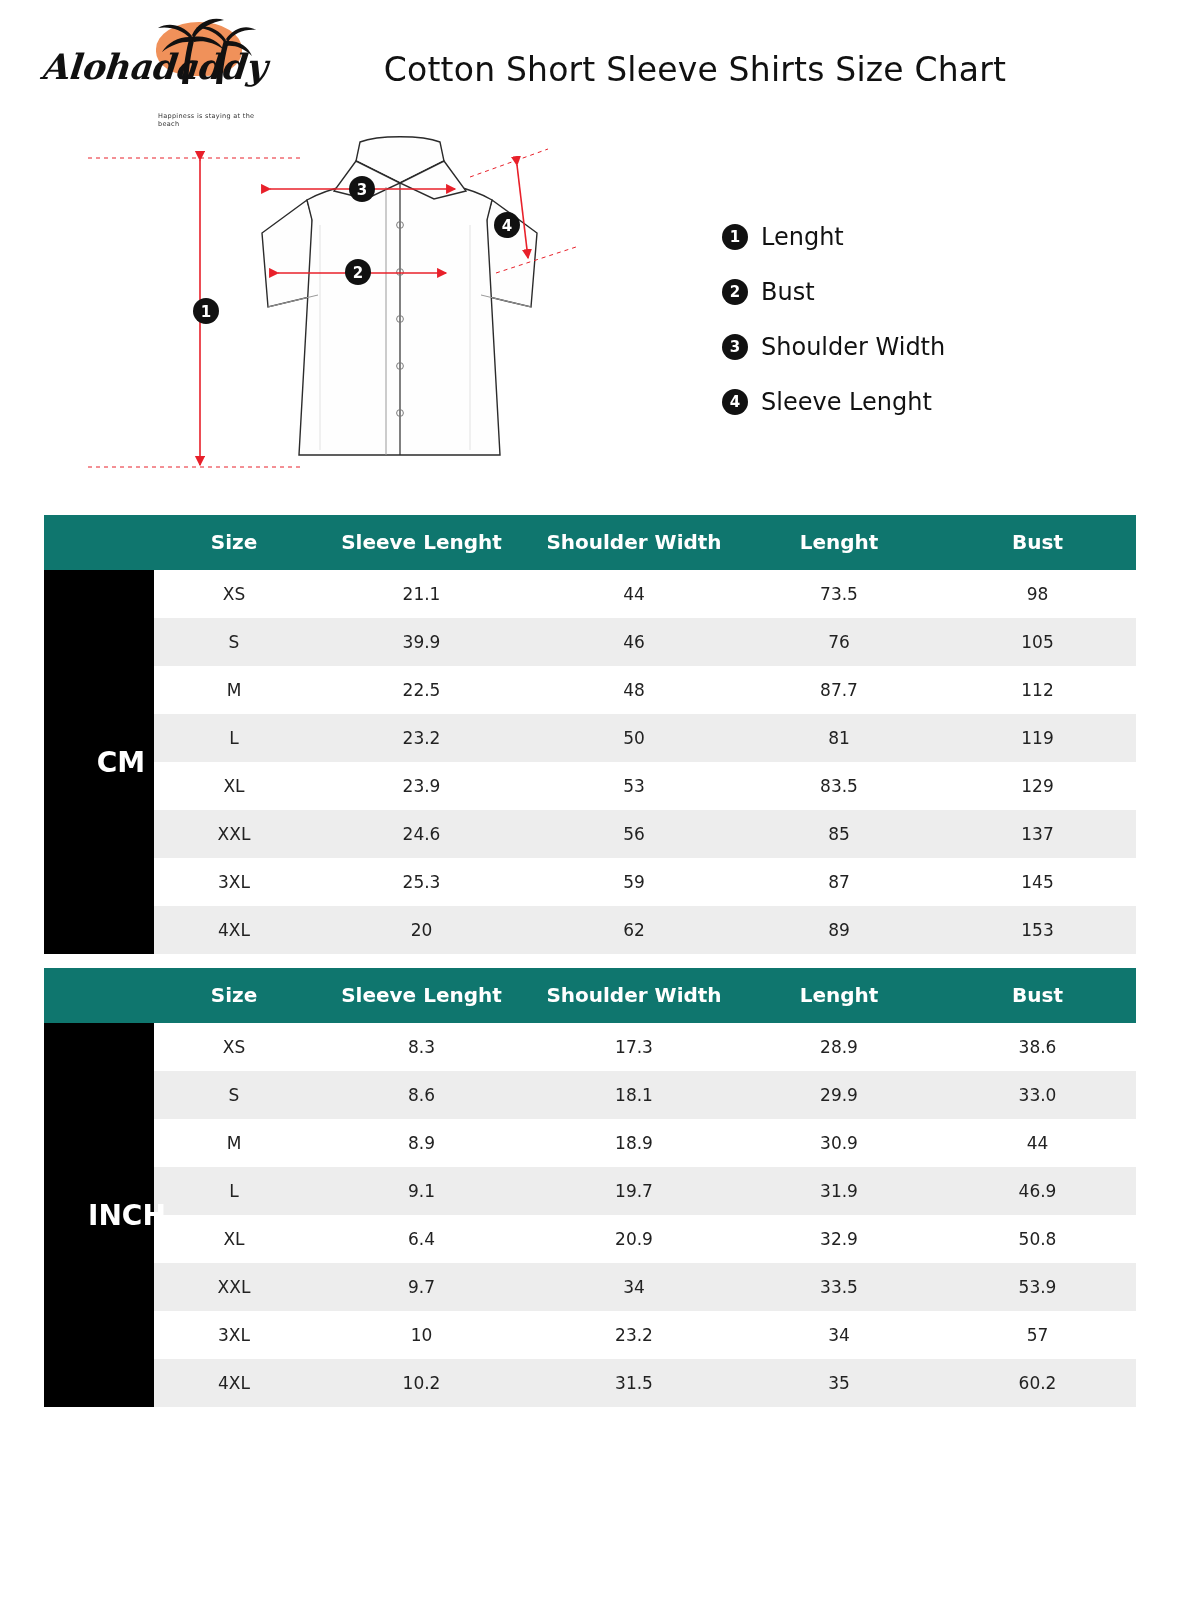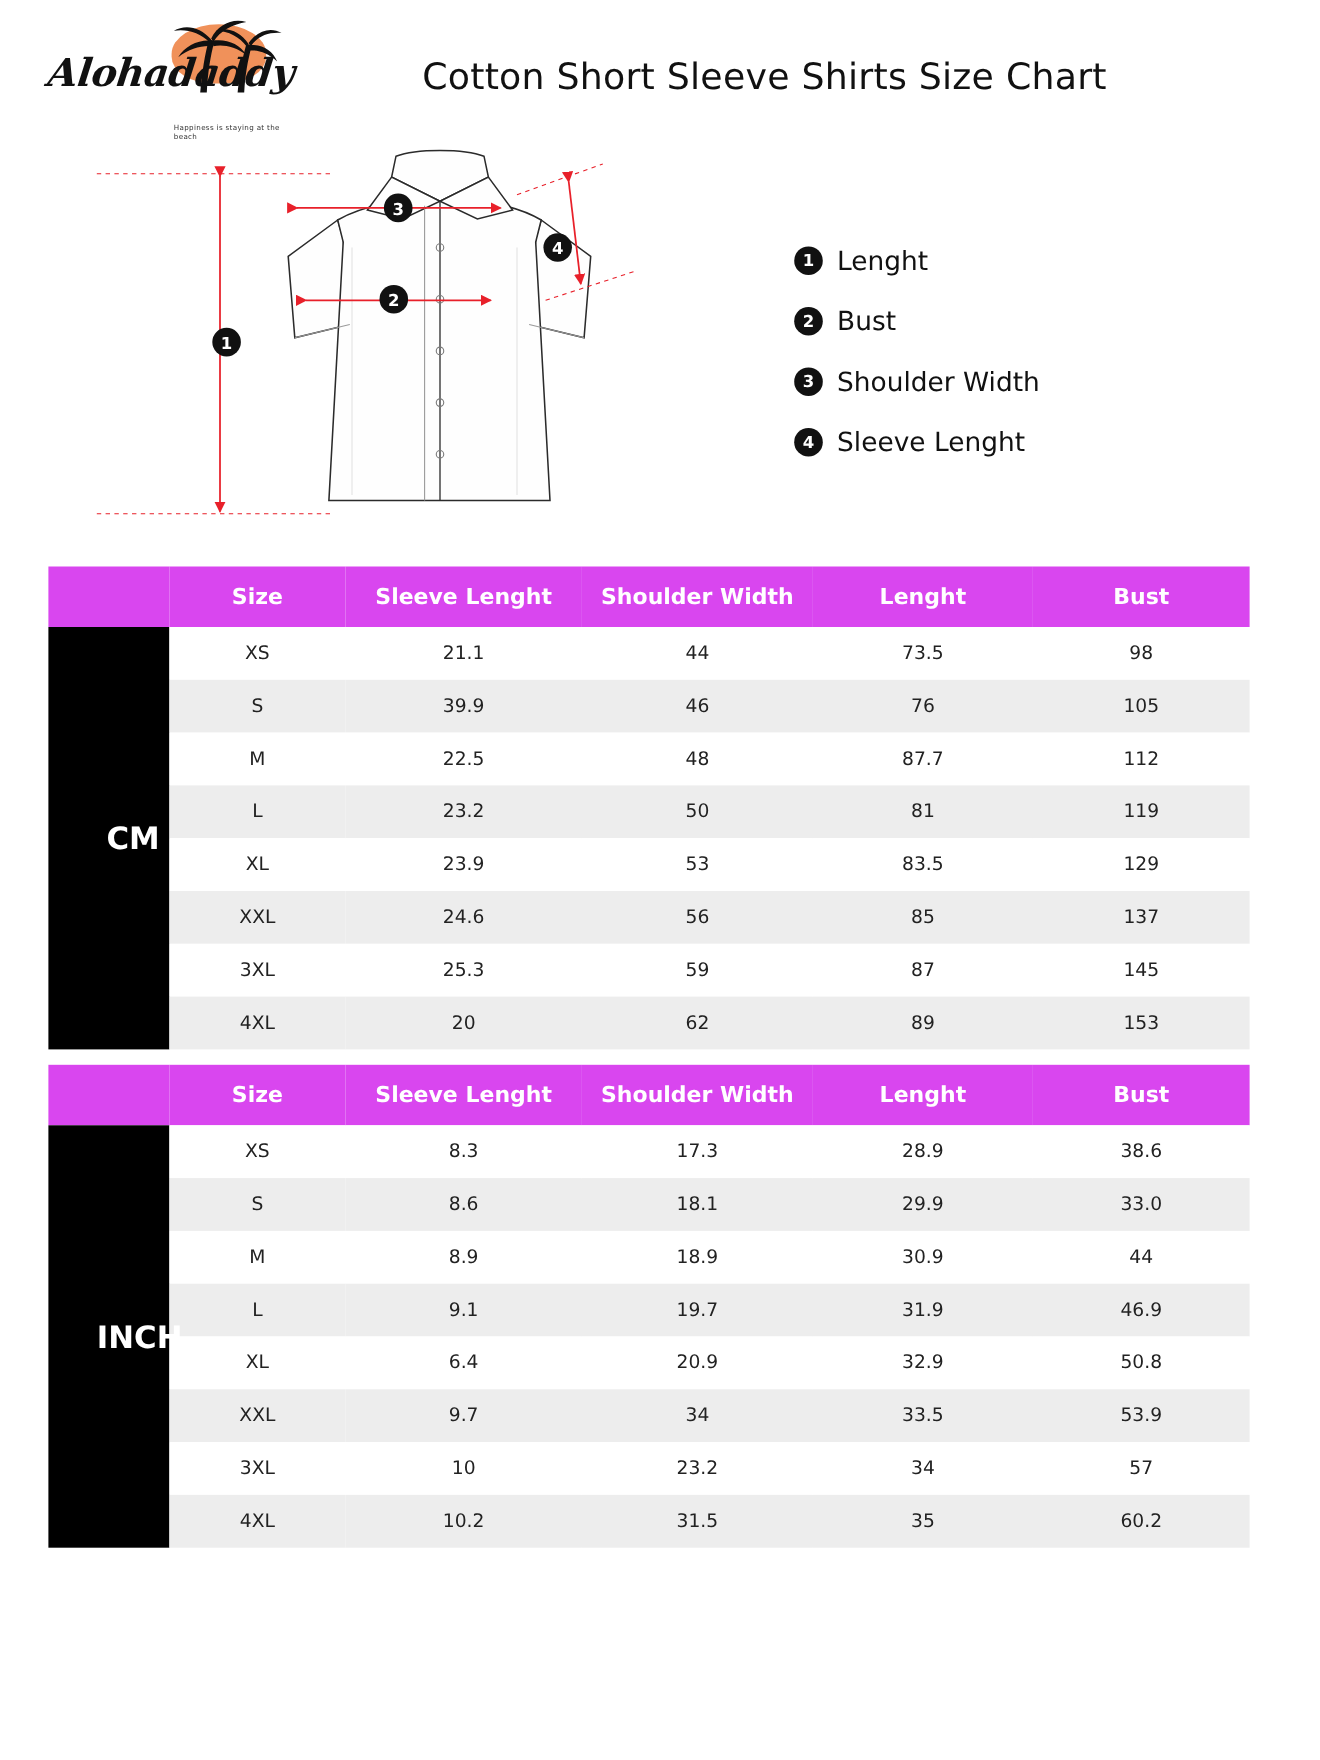--- a/index.html
+++ b/index.html
@@ -114,21 +114,21 @@
   .table-block {
     position: relative;
     margin: 0 44px;
   }
   table {
     border-collapse: collapse;
     width: 1092px;
     table-layout: fixed;
   }
   thead th {
-    background: #d946ef;
+    background: #0f766e;
     color: #fff;
     font-size: 20px;
     font-weight: bold;
     padding: 15px 0 16px 0;
     text-align: center;
   }
   thead th.unit-head { width: 110px; }
   tbody td {
     text-align: center;
     font-size: 17px;

